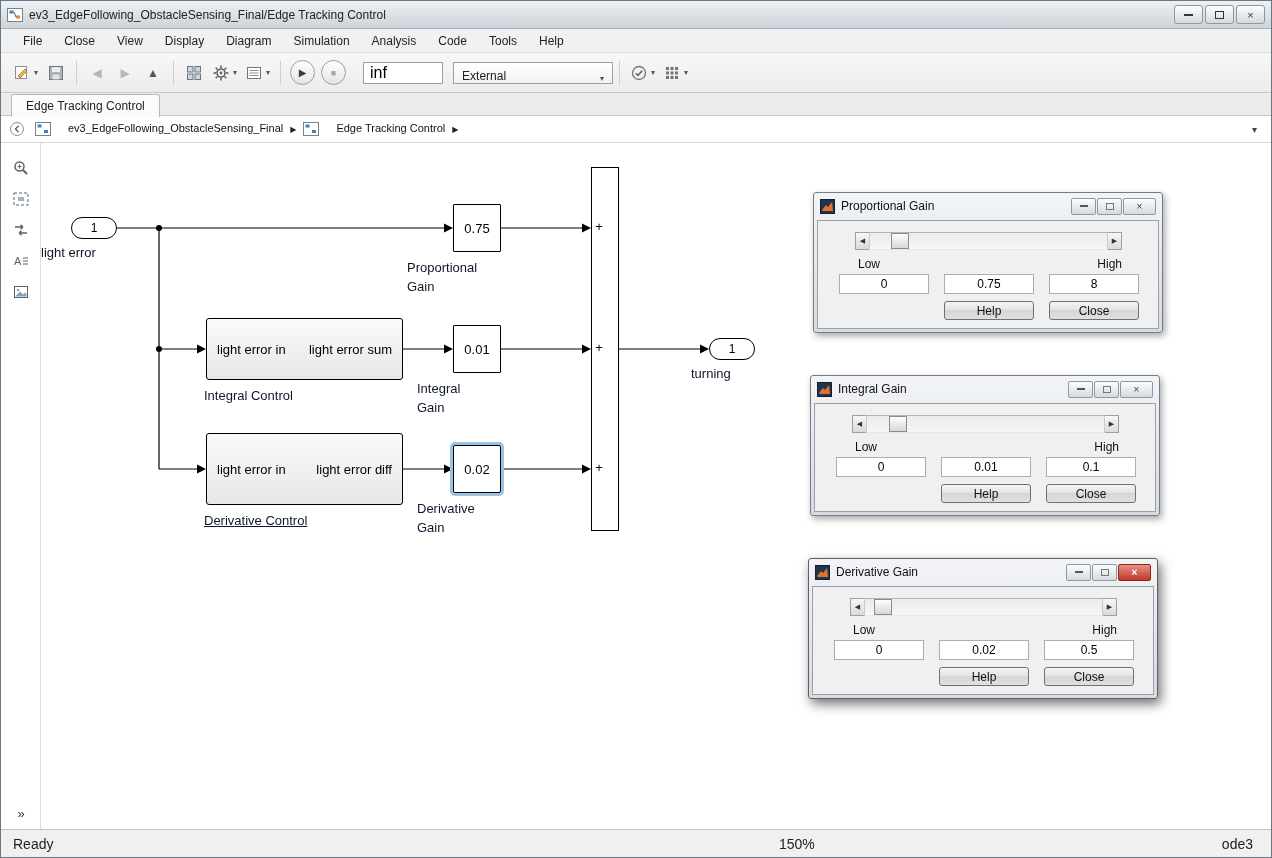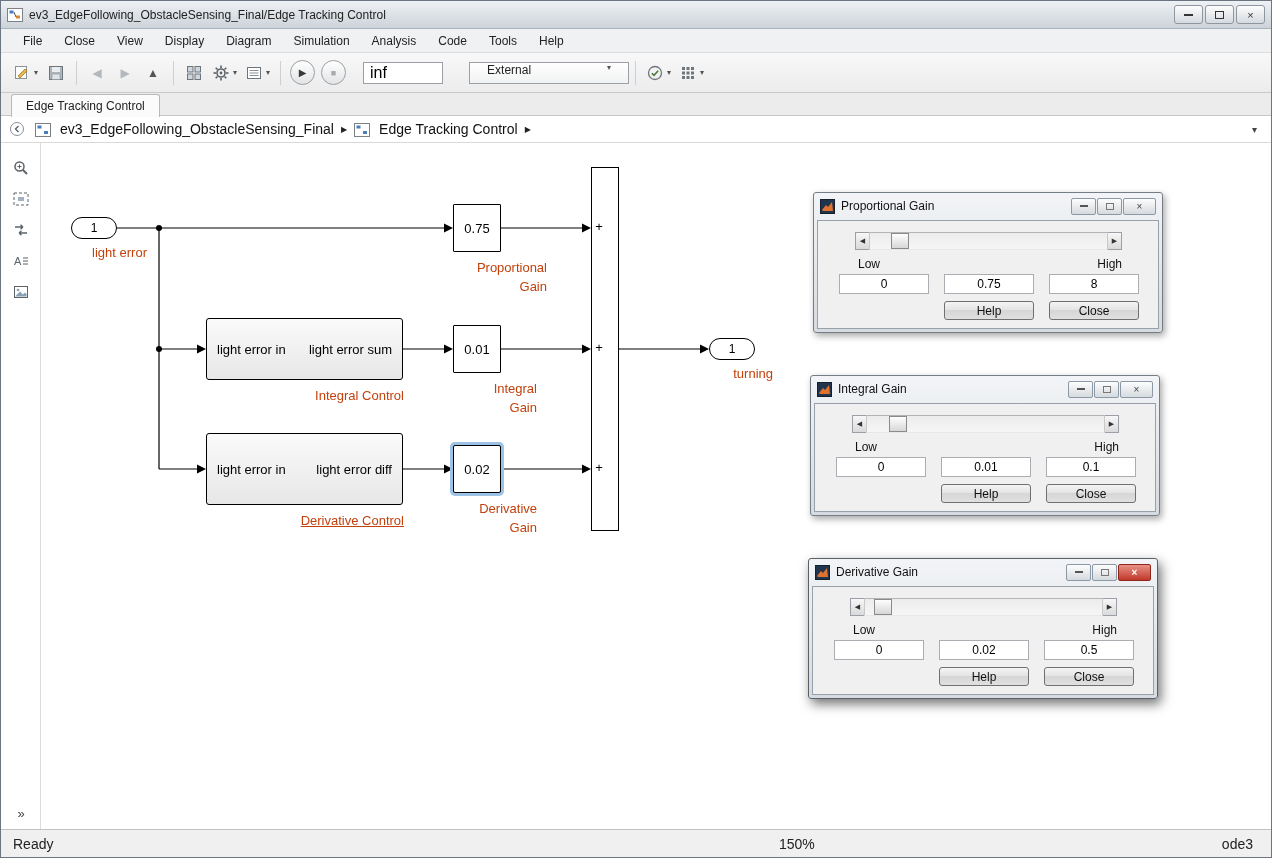--- a/index.html
+++ b/index.html
@@ -26,50 +26,50 @@
   .toolbar{height:40px;background:linear-gradient(#f8f8f8,#ececec);border-bottom:1px solid #c9c9c9;display:flex;align-items:center;padding:0 8px;flex:0 0 auto;}
   .tb-btn{height:26px;min-width:26px;display:flex;align-items:center;justify-content:center;border:1px solid transparent;border-radius:3px;margin:0 1px;padding:0 2px;}
   .tb-btn.round{width:25px;height:25px;min-width:25px;border:1px solid #9aa0a6;border-radius:50%;background:linear-gradient(#ffffff,#e2e4e6);margin:0 3px;}
   .tb-sep{width:1px;height:24px;background:#cfcfcf;margin:0 6px;}
   .caret{font-size:8px;color:#555;margin-left:3px;}
   .nav-arrow{font-size:12px;color:#555;}
   .nav-arrow.dim{color:#b3b8bd;}
   .run-glyph{font-size:10px;color:#3a3a3a;}
   .stop-glyph{font-size:9px;color:#a7abaf;}
   .sim-time{width:80px;height:22px;border:1px solid #9aa0a6;background:#fff;padding:0 6px;font-size:16px;font-family:"Liberation Sans","DejaVu Sans",sans-serif;margin:0 10px 0 14px;}
-  .mode-select{width:160px;height:22px;border:1px solid #9aa0a6;background:linear-gradient(#ffffff,#f1f2f3);display:flex;align-items:flex-start;justify-content:space-between;padding:0 17px;font-size:12px;color:#222;margin-left:16px;}
+  .mode-select{width:160px;height:22px;border:1px solid #9aa0a6;background:linear-gradient(#ffffff,#f1f2f3);display:flex;align-items:flex-end;justify-content:space-between;padding:0 8px;font-size:12px;color:#222;}
   .ico{display:block;}
 
   
   .tabbar{height:23px;background:#ececec;border-bottom:1px solid #c6c6c6;position:relative;flex:0 0 auto;}
   .tab{position:absolute;left:10px;top:1px;height:23px;background:#fbfbfb;border:1px solid #b9b9b9;border-bottom:none;border-radius:3px 3px 0 0;display:flex;align-items:center;padding:0 14px;font-size:12px;color:#222;z-index:2;}
 
   
   .breadcrumbbar{height:27px;background:#fff;border-bottom:1px solid #d9d9d9;display:flex;align-items:center;padding:0 8px 0 6px;flex:0 0 auto;}
   .explorer-toggle{width:20px;height:20px;display:flex;align-items:center;justify-content:center;margin-right:8px;}
-  .crumb{display:flex;align-items:flex-end;gap:9px;font-size:14px;color:#111;}
+  .crumb{display:flex;align-items:flex-start;gap:17px;font-size:11px;color:#111;}
   .crumb-sep{font-size:8px;color:#222;margin:0 7px;}
   .crumb-spacer{flex:1;}
   .crumb-dd{font-size:10px;color:#444;margin-right:6px;}
 
   
   .main{position:relative;flex:1;background:#fff;overflow:hidden;}
   .palette{position:absolute;left:0;top:0;width:40px;height:100%;background:#fff;border-right:1px solid #dcdcdc;display:flex;flex-direction:column;align-items:center;padding-top:14px;gap:9px;}
   .pal-btn{width:22px;height:22px;display:flex;align-items:center;justify-content:center;}
   .pal-more{position:absolute;bottom:8px;left:0;width:40px;text-align:center;font-size:13px;color:#444;}
 
   
   .wires{position:absolute;left:0;top:0;pointer-events:none;}
   .block{position:absolute;background:#fff;border:1.5px solid #000;display:flex;align-items:center;justify-content:center;font-size:13px;color:#000;}
   .port{border-radius:11px;border:1.5px solid #000;font-size:12px;}
   .gain{border-radius:1px;}
   .gain.selected{box-shadow:0 0 0 3px #9cc3e5;border-radius:2px;}
   .subsys{background:linear-gradient(180deg,#fafafa,#e7e7e7);border-radius:3px;justify-content:space-between;padding:0 10px;}
   .subsys span{white-space:nowrap;}
-  .blocklabel{position:absolute;text-align:right;font-size:13px;color:#c2410c;white-space:pre-line;line-height:19px;}
+  .blocklabel{position:absolute;text-align:left;font-size:13px;color:#0f172a;white-space:pre-line;line-height:19px;}
   .sumblock{justify-content:flex-start;}
   .sum-sign{position:absolute;font-size:13px;color:#000;width:14px;text-align:center;}
 
   
   .dialog{position:absolute;width:350px;height:141px;background:linear-gradient(#f2f4f7,#d6dbe1);border:1px solid #757d86;border-radius:3px;box-shadow:2px 3px 7px rgba(0,0,0,0.35);}
   .dialog.active{box-shadow:3px 5px 12px rgba(0,0,0,0.55);border-color:#5a6068;}
   .dlg-titlebar{height:26px;display:flex;align-items:center;padding:0 6px;}
   .dlg-icon{width:15px;height:15px;margin-right:6px;}
   .dlg-title{font-size:12px;color:#111;flex:1;white-space:nowrap;}
   .dlg-controls{display:flex;gap:1px;}

